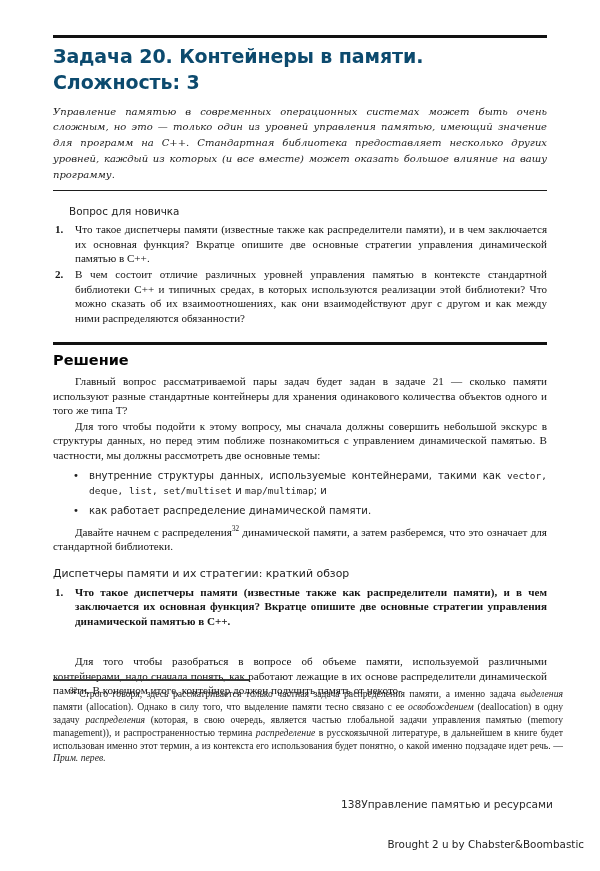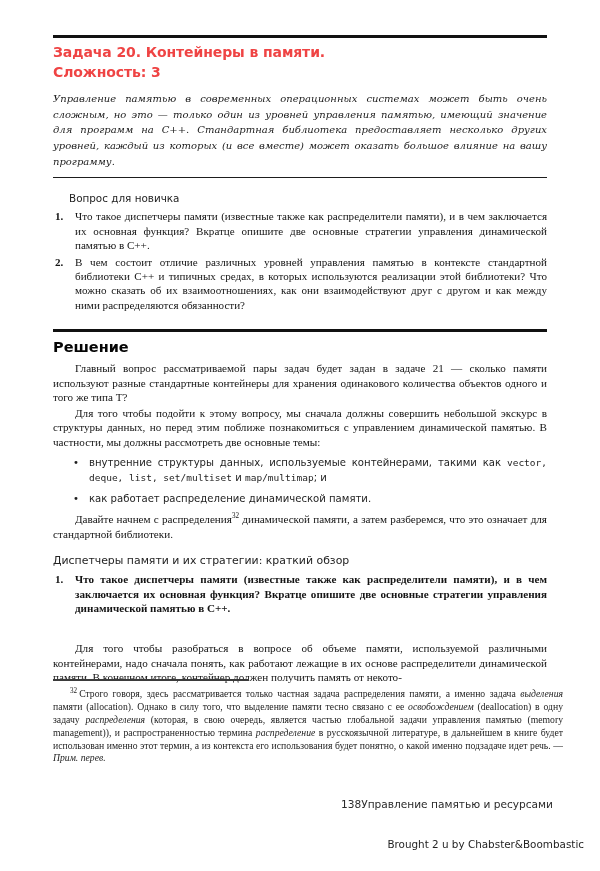--- a/index.html
+++ b/index.html
@@ -40,23 +40,23 @@
     background: #3b3b3b;
     margin: 0;
   }
 
   
   .hdr-top { padding-top: 35px; }
   .title-block {
     margin-top: 6px;
     font-family: "DejaVu Sans", sans-serif;
     font-weight: bold;
-    font-size: 14px;
+    font-size: 19px;
     letter-spacing: -0.1px;
-    color: #ef4444;
+    color: #0c4a6e;
   }
   .title-line1 { margin-bottom: 2px; line-height: 1.28; }
   .title-line2 {
     display: flex;
     justify-content: space-between;
     align-items: baseline;
     line-height: 1.28;
   }
   .difficulty { white-space: nowrap; }
 

